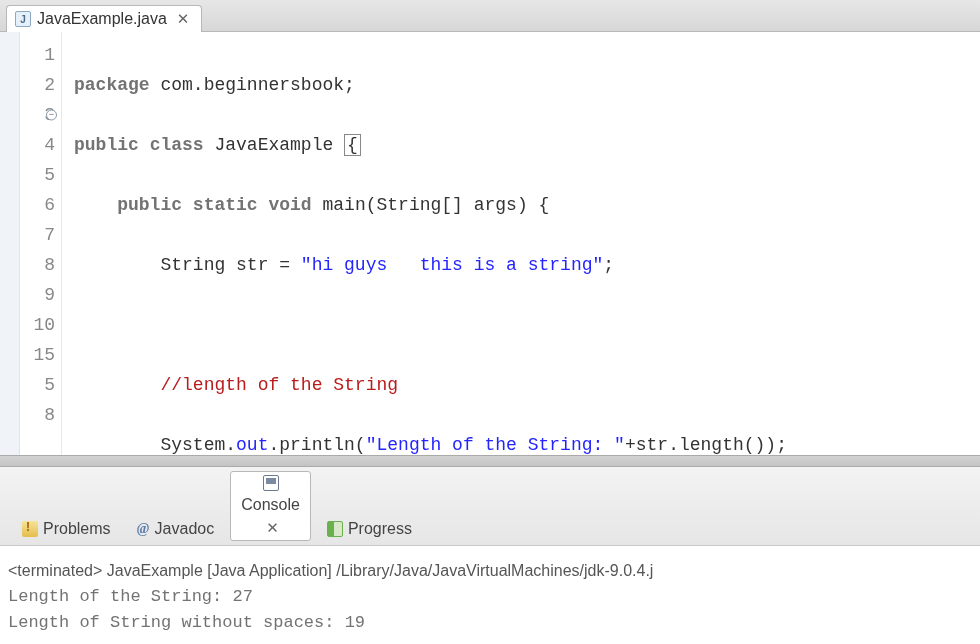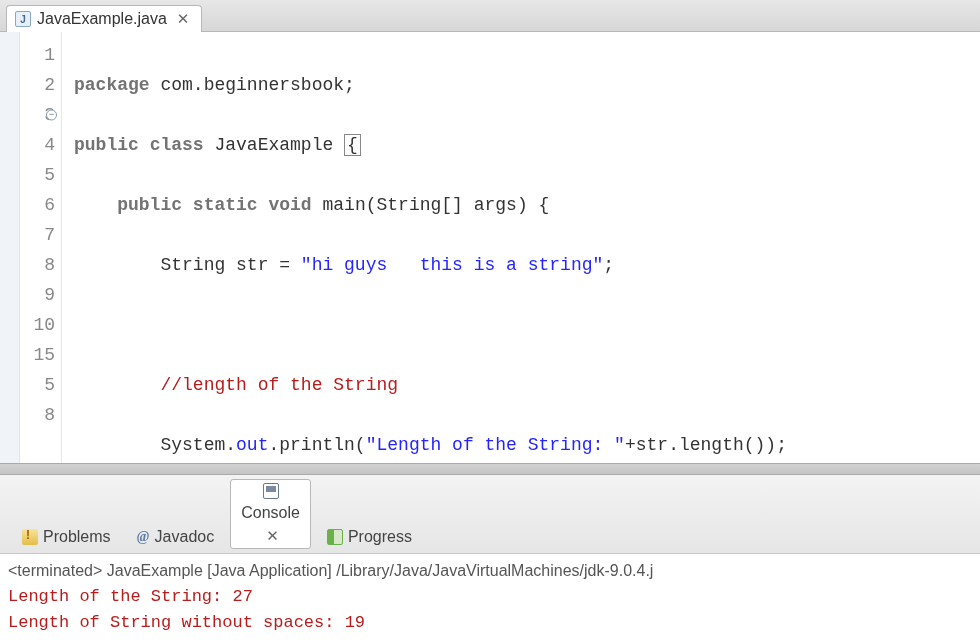--- a/index.html
+++ b/index.html
@@ -154,34 +154,34 @@
   .ic-javadoc { color:#5a7aa8;font-weight:bold;font-family:Georgia,serif;font-size:14px;background:none;width:auto;height:auto; }
   .ic-decl { background: linear-gradient(#d4e7b8,#a8cf7d); }
   .ic-console { background: #fff;border:1px solid #6a7a90; position:relative;}
   .ic-console::after{content:"";position:absolute;left:2px;right:2px;top:2px;bottom:6px;background:#7a8aa0;}
   .ic-progress { background: linear-gradient(90deg,#6ab04c 40%,#d8e8c8 40%);border:1px solid #6ab04c; }
   .ic-coverage { background: linear-gradient(#d4e7b8,#a8cf7d); position:relative;}
   .ic-coverage::after{content:"";position:absolute;right:-2px;bottom:-2px;width:8px;height:8px;background:#4a9a3a;border-radius:1px;}
   
   .console {
     background: #fff;
-    padding: 4px 8px 8px 8px;
+    padding: 12px 8px 8px 8px;
     font-size: 17px;
     line-height: 26px;
   }
   .console .status {
     font-family: "Lucida Grande", Arial, sans-serif;
     color: #555;
     font-size: 16px;
     white-space: nowrap;
     overflow: hidden;
   }
   .console .out {
     font-family: Monaco, "Courier New", monospace;
-    color: #b91c1c;
+    color: #737373;
   }
 </style>
 </head>
 <body>
 
 <div class="editor-tab-bar">
   <div class="editor-tab">
     <span class="java-icon">J</span>
     <span>JavaExample.java</span>
     <span class="close-x">✕</span>

